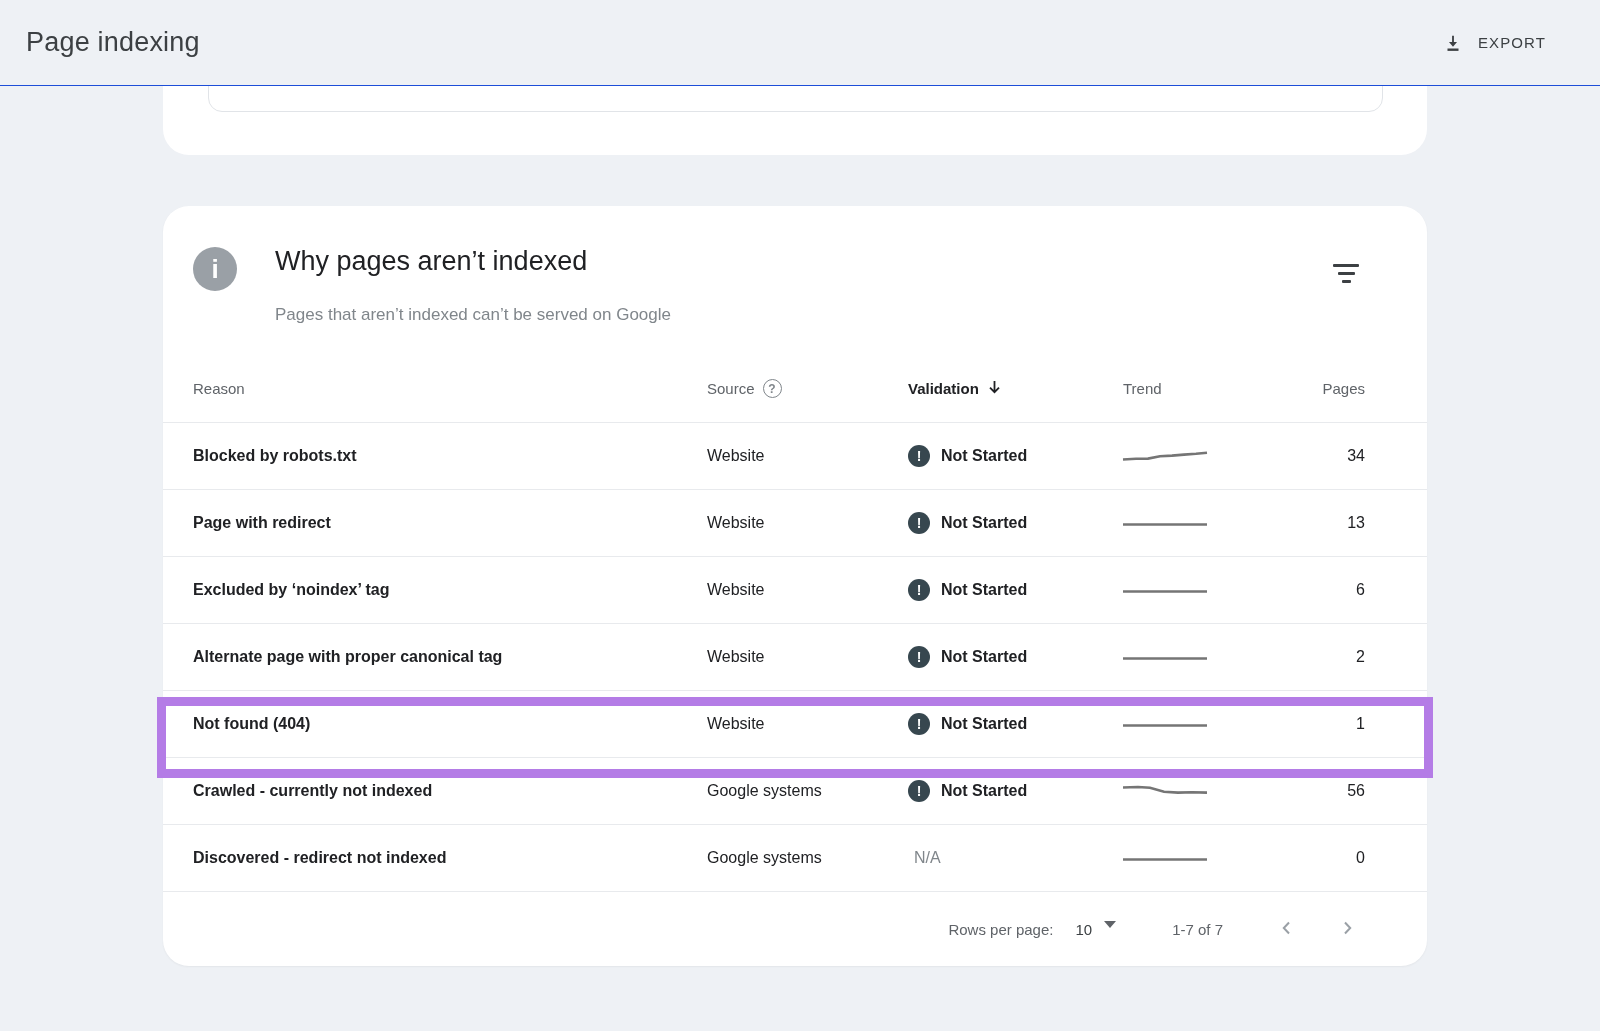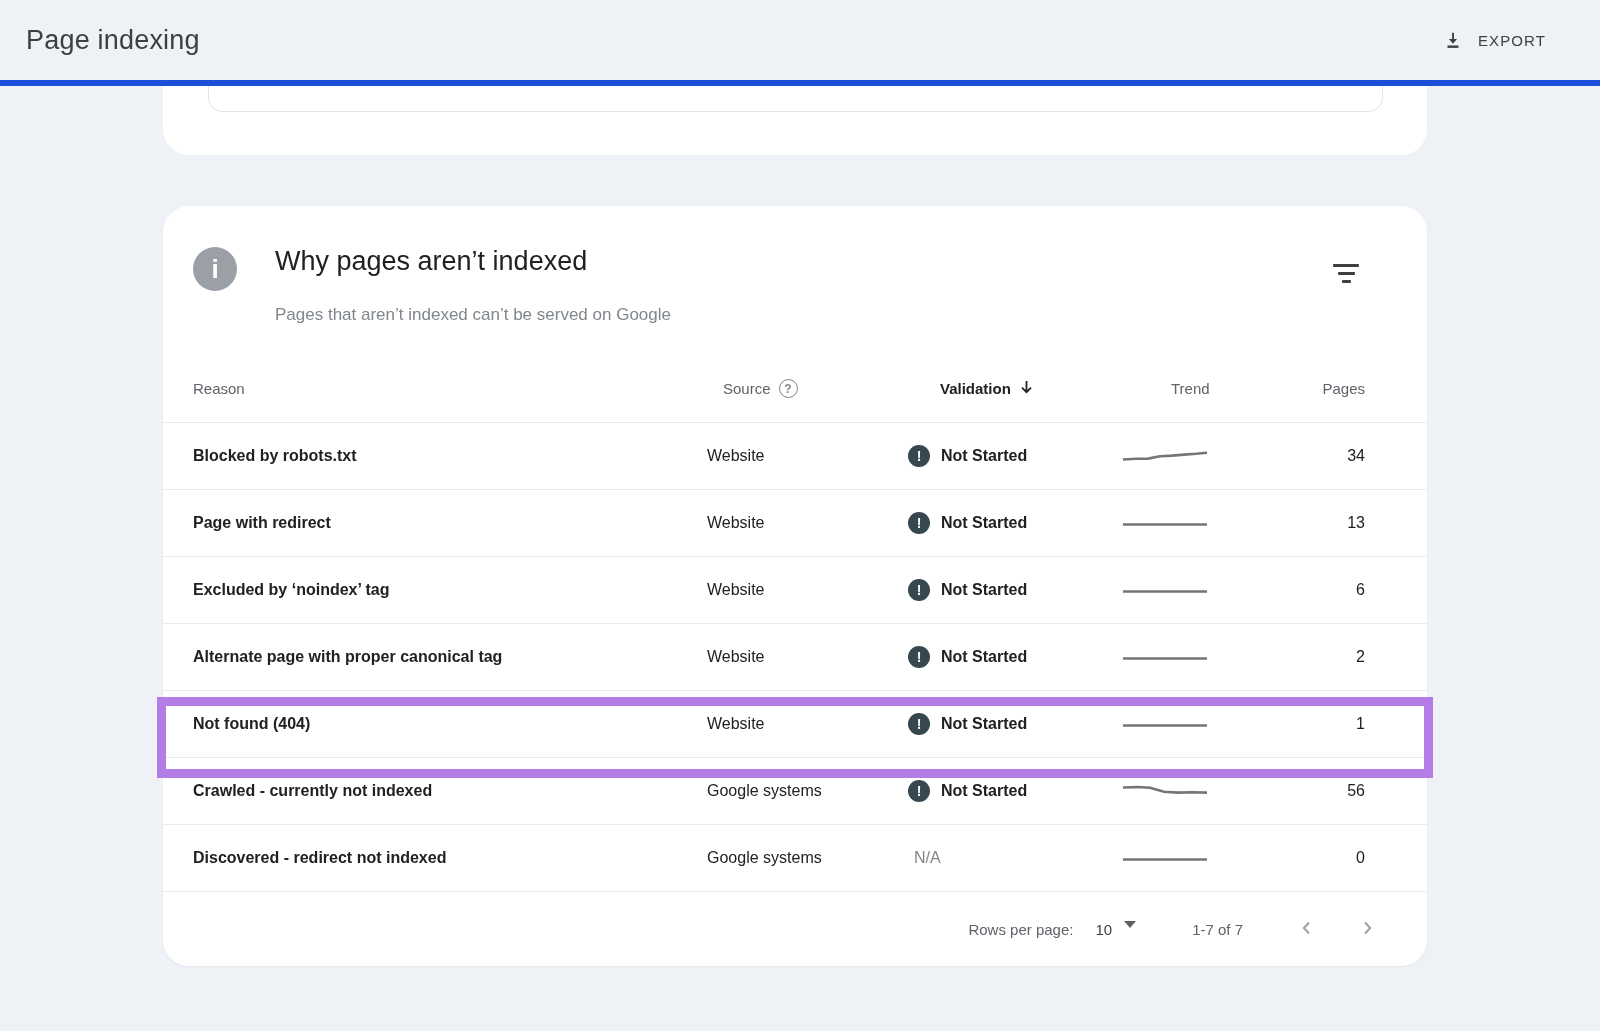--- a/index.html
+++ b/index.html
@@ -1,21 +1,21 @@
 <!DOCTYPE html>
 <html><head>
 <meta charset="utf-8">
 <style>
   * { margin:0; padding:0; box-sizing:border-box; }
   html,body { width:1600px; height:1031px; overflow:hidden; }
   body { background:#eef1f5; font-family:"Liberation Sans", sans-serif; color:#202124; position:relative; }
 
   
   .appbar { position:absolute; left:0; top:0; width:1600px; height:86px;
-            background:#eef1f5; border-bottom:6px solid #1d4ed8; z-index:10;
+            background:#eef1f5; border-bottom:1px solid #1d4ed8; z-index:10;
             display:flex; align-items:center; justify-content:space-between;
             padding:0 54px 0 26px; }
   .appbar-title { font-size:27px; color:#3c4043; letter-spacing:0.2px; }
   .export-btn { display:flex; align-items:center; gap:14px; cursor:pointer; }
   .export-btn svg { display:block; }
   .export-label { font-size:15px; font-weight:400; letter-spacing:1.1px; color:#3c4043; }
 
   
   .top-card { position:absolute; left:163px; top:86px; width:1264px; height:69px;
               background:#ffffff; border-radius:0 0 26px 26px; z-index:1; }
@@ -39,21 +39,21 @@
   .filter-icon i { display:block; height:3px; background:#3c4043; border-radius:1px; }
   .filter-icon i:nth-child(1){ width:26px; }
   .filter-icon i:nth-child(2){ width:17px; }
   .filter-icon i:nth-child(3){ width:9px; }
 
   
   .trow, .thead-row {
     display:grid; grid-template-columns:514px 201px 200px 145px 1fr;
     align-items:center; height:67px; padding:0 62px 0 30px;
   }
-  .thead-row { color:#5f6368; font-size:15px;gap:16px; }
+  .thead-row { color:#5f6368; font-size:15px; }
   .trow { border-top:1px solid #e8eaed; font-size:16px; }
 
   .th { display:flex; align-items:center; gap:8px; }
   .th-validation { color:#202124; font-weight:700; }
   .help-icon { width:19px; height:19px; border:1.5px solid #80868b; border-radius:50%;
                color:#80868b; font-size:12px; font-weight:700;
                display:flex; align-items:center; justify-content:center; }
   .th-trend { padding-left:15px; }
   .th-pages, .cell-pages { justify-self:end; text-align:right; }
 
@@ -65,21 +65,21 @@
                   display:flex; align-items:center; justify-content:center; flex:0 0 22px; }
   .validation-label { font-weight:700; color:#202124; }
   .validation-na { color:#80868b; font-weight:400; padding-left:6px; }
   .cell-trend { padding-left:12px; }
   .cell-trend svg { display:block; }
   .cell-pages { color:#202124; }
 
   
   .table-footer { height:75px; border-top:1px solid #e8eaed;
                   display:flex; align-items:center; justify-content:flex-end;
-                  padding-right:48px; font-size:15px; color:#5f6368; }
+                  padding-right:68px; font-size:15px; color:#5f6368; }
   .rpp-label { margin-right:22px; }
   .rpp-select { display:flex; gap:12px; cursor:pointer; margin-right:56px; }
   .rpp-value { color:#3c4043; }
   .caret-down { width:0; height:0; border-left:6px solid transparent; border-right:6px solid transparent;
                 border-top:7px solid #5f6368; }
   .range-label { margin-right:52px; color:#5f6368; }
   .pg-btn { width:24px; height:24px; display:flex; align-items:center; justify-content:center;
             cursor:pointer; }
   .pg-btn + .pg-btn { margin-left:36px; }
 

